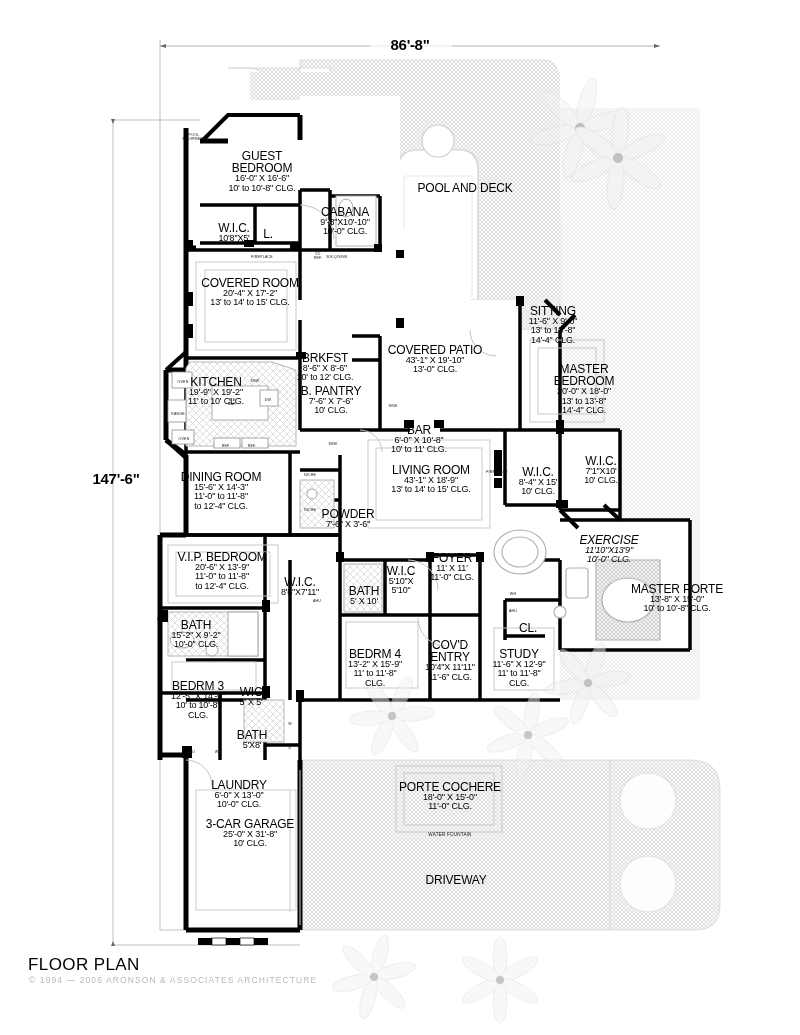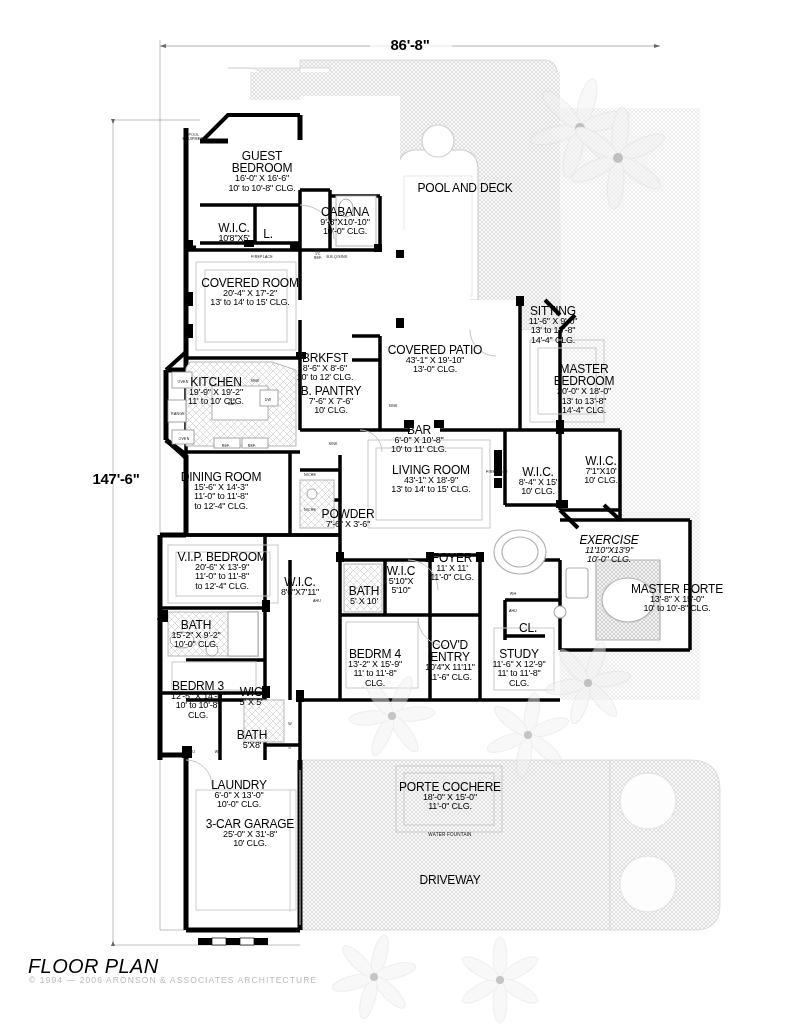--- a/index.html
+++ b/index.html
@@ -12,21 +12,21 @@
        letter-spacing:-0.2px;}
   .lbl .nm{display:block;font-size:12px;font-weight:400;}
   .lbl .dim{display:block;font-size:9px;}
   .lbl .clg{display:block;font-size:9px;}
   .tiny{position:absolute;font-size:3.6px;letter-spacing:.2px;text-align:center;
         transform:translateX(-50%);color:#111;white-space:pre;}
   .tiny2{position:absolute;font-size:4.6px;letter-spacing:.2px;text-align:center;
         transform:translateX(-50%);color:#111;white-space:pre;}
   .dimtxt{position:absolute;font-size:15px;font-weight:700;transform:translateX(-50%);
           letter-spacing:-.3px;}
-  #title{position:absolute;left:28px;top:955px;font-size:20px;letter-spacing:.4px;font-style:italic;}
+  #title{position:absolute;left:28px;top:955px;font-size:17px;letter-spacing:.4px;}
   #copy{position:absolute;left:29px;top:975px;font-size:8.5px;color:#b9b9b9;
         letter-spacing:1.1px;}
 </style>
 </head>
 <body>
 
 <svg id="plan" viewBox="0 0 800 1035" xmlns="http://www.w3.org/2000/svg">
   <defs>
     <pattern id="hatch" width="4" height="4" patternUnits="userSpaceOnUse">
       <rect width="4" height="4" fill="#fafafa"></rect>
@@ -418,21 +418,21 @@
 ENTRY</span><span class="dim">10'4"X 11'11"</span><span class="clg">11'-6" CLG.</span></div>
     <div class="lbl" style="left: 519px; top: 648px;"><span class="nm">STUDY</span><span class="dim">11'-6" X 12'-9"</span><span class="clg">11' to 11'-8"
 CLG.</span></div>
     <div class="lbl" style="left: 198px; top: 680px;"><span class="nm">BEDRM 3</span><span class="dim">12'-5" X 14'-0"</span><span class="clg">10' to 10'-8"
 CLG.</span></div>
     <div class="lbl" style="left: 251px; top: 686px;"><span class="nm">WIC</span><span class="dim">5' X 5'</span></div>
     <div class="lbl" style="left: 252px; top: 729px;"><span class="nm">BATH</span><span class="dim">5'X8'</span></div>
     <div class="lbl" style="left: 239px; top: 765px; margin-top: 14px;"><span class="nm">LAUNDRY</span><span class="dim">6'-0" X 13'-0"</span><span class="clg">10'-0" CLG.</span></div>
     <div class="lbl" style="left: 250px; top: 818px;"><span class="nm">3-CAR GARAGE</span><span class="dim">25'-0" X 31'-8"</span><span class="clg">10' CLG.</span></div>
     <div class="lbl" style="left: 450px; top: 781px;"><span class="nm">PORTE COCHERE</span><span class="dim">18'-0" X 15'-0"</span><span class="clg">11'-0" CLG.</span></div>
-    <div class="lbl" style="left: 450px; top: 874px;"><span class="nm">DRIVEWAY</span></div>
+    <div class="lbl" style="left: 450px; top: 874px; padding-left: 12px;"><span class="nm">DRIVEWAY</span></div>
   </div>
 <div id="anno-labels">
     <div class="tiny" style="left: 194px; top: 133px;">POOL
 EQUIPMENT</div>
     <div class="tiny" style="left: 262px; top: 255px;">FIREPLACE</div>
     <div class="tiny" style="left: 337px; top: 255px;">B.B.Q/SINK</div>
     <div class="tiny" style="left: 318px; top: 252px;">I/C
 REF.</div>
     <div class="tiny" style="left: 183px; top: 380px;">OVEN</div>
     <div class="tiny" style="left: 184px; top: 437px;">OVEN</div>

